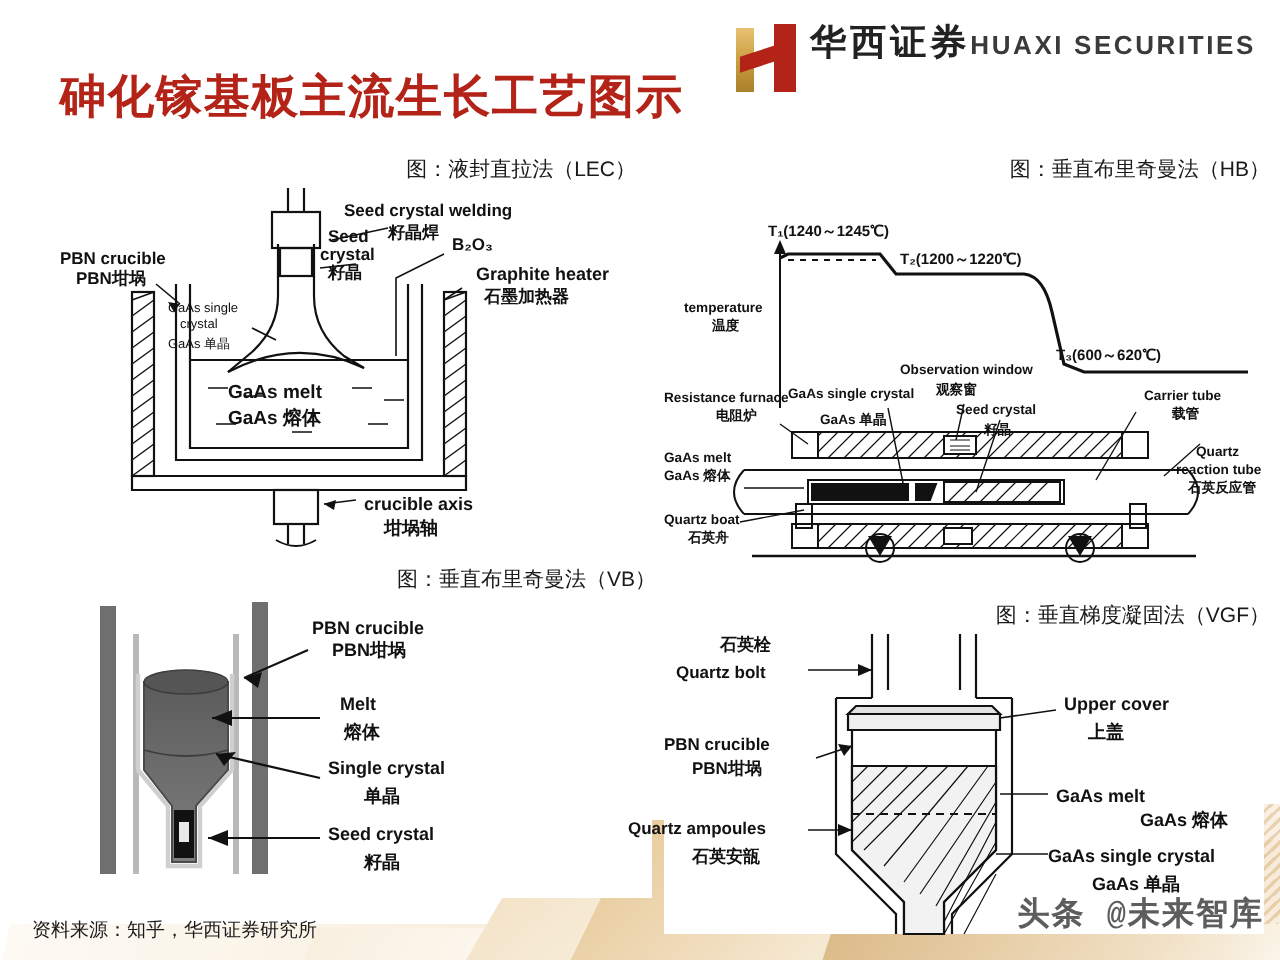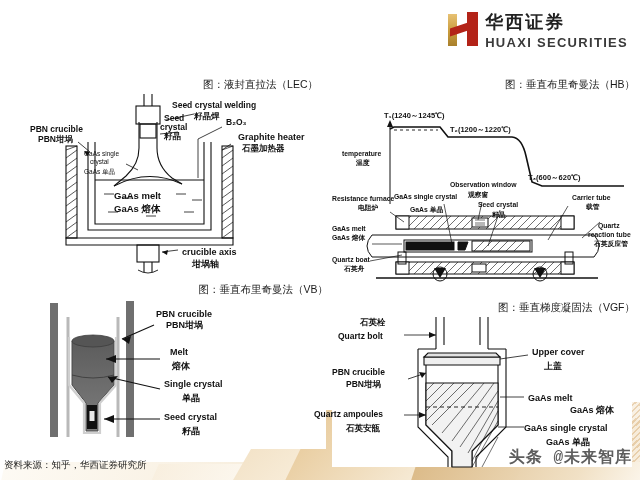--- a/index.html
+++ b/index.html
@@ -18,21 +18,21 @@
     font-size:23px;font-weight:bold;letter-spacing:1px;
     color:#b32318;white-space:nowrap;
   }
   .logo{position:absolute;right:12px;top:12px;display:flex;align-items:flex-start;gap:7px;}
   .logo-mark{position:relative;width:30px;height:34px;}
   .logo-mark .barL{position:absolute;left:0;top:2px;width:9px;height:32px;
       background:linear-gradient(180deg,#e7c173 0%,#c99b3c 55%,#a8802c 100%);}
   .logo-mark .barR{position:absolute;left:19px;top:0;width:11px;height:34px;background:#b32318;}
   .logo-mark .cross{position:absolute;left:2px;top:12px;width:27px;height:8px;
       background:#b32318;transform:skewY(-18deg);}
-  .logo-txt{display:flex;flex-direction:column;justify-content:flex-start;}
+  .logo-txt{display:flex;flex-direction:row;justify-content:flex-start;}
   .logo-cn{font-family:"DejaVu Serif","Liberation Serif",serif;font-size:18px;font-weight:bold;
       color:#222;letter-spacing:2px;line-height:20px;}
   .logo-en{font-size:13px;font-weight:bold;color:#3a3a3a;letter-spacing:1.3px;margin-top:3px;}
 
   
   .deco{position:absolute;left:0;bottom:0;width:640px;height:92px;overflow:hidden;z-index:0;}
   .deco .f{position:absolute;}
   .f1{left:300px;bottom:-10px;width:230px;height:80px;
       background:linear-gradient(115deg,#e8cb9c 0%,#f6ead5 60%,#fbf4e8 100%);
       transform:skewX(-26deg);}
@@ -55,36 +55,37 @@
     font-family:Liberation Sans, sans-serif;
     font-size:10.5px;color:#1a1a1a;text-align:right;white-space:nowrap;
   }
   .fig{position:absolute;background:#fff;}
   svg{display:block;overflow:visible;}
   .lbl{font-family:"Liberation Sans",sans-serif;font-weight:bold;fill:#111;}
   .lbl-s{font-family:"Liberation Sans",sans-serif;fill:#111;}
 
   
   .source{
-    position:absolute;left:4px;bottom:8px;z-index:5;
+    position:absolute;left:16px;bottom:8px;z-index:5;
     font-family:"DejaVu Serif","Liberation Serif",serif;
     font-size:9.5px;color:#1a1a1a;white-space:nowrap;
   }
   .watermark{
     position:absolute;right:8px;bottom:12px;z-index:5;
     font-family:Liberation Mono, monospace;
     font-size:16px;font-weight:bold;color:#3a3a3a;opacity:.82;white-space:nowrap;
     letter-spacing:1px;
   }
 </style>
 </head>
 <body>
 
 <div id="slide">
 
+  <div class="title">砷化镓基板主流生长工艺图示</div>
 
   <div class="logo">
     <div class="logo-mark">
       <div class="barL"></div>
         <div class="barR"></div>
         <div class="cross"></div>
     </div>
     <div class="logo-txt">
       <div class="logo-cn">华西证券</div>
       <div class="logo-en">HUAXI SECURITIES</div>

